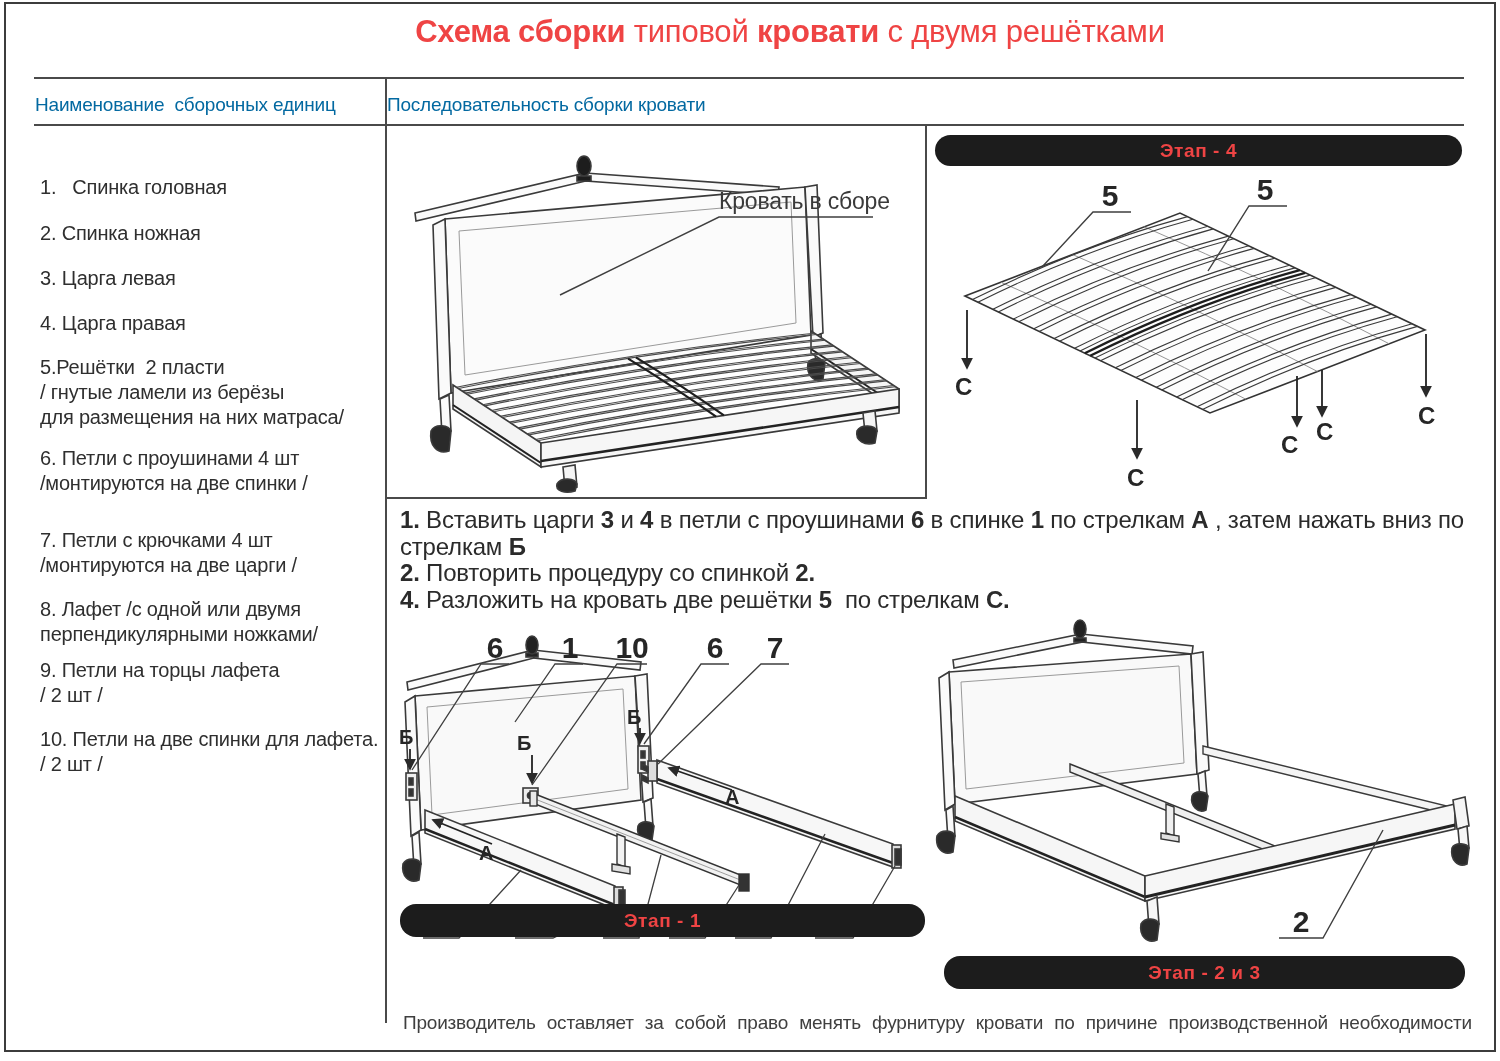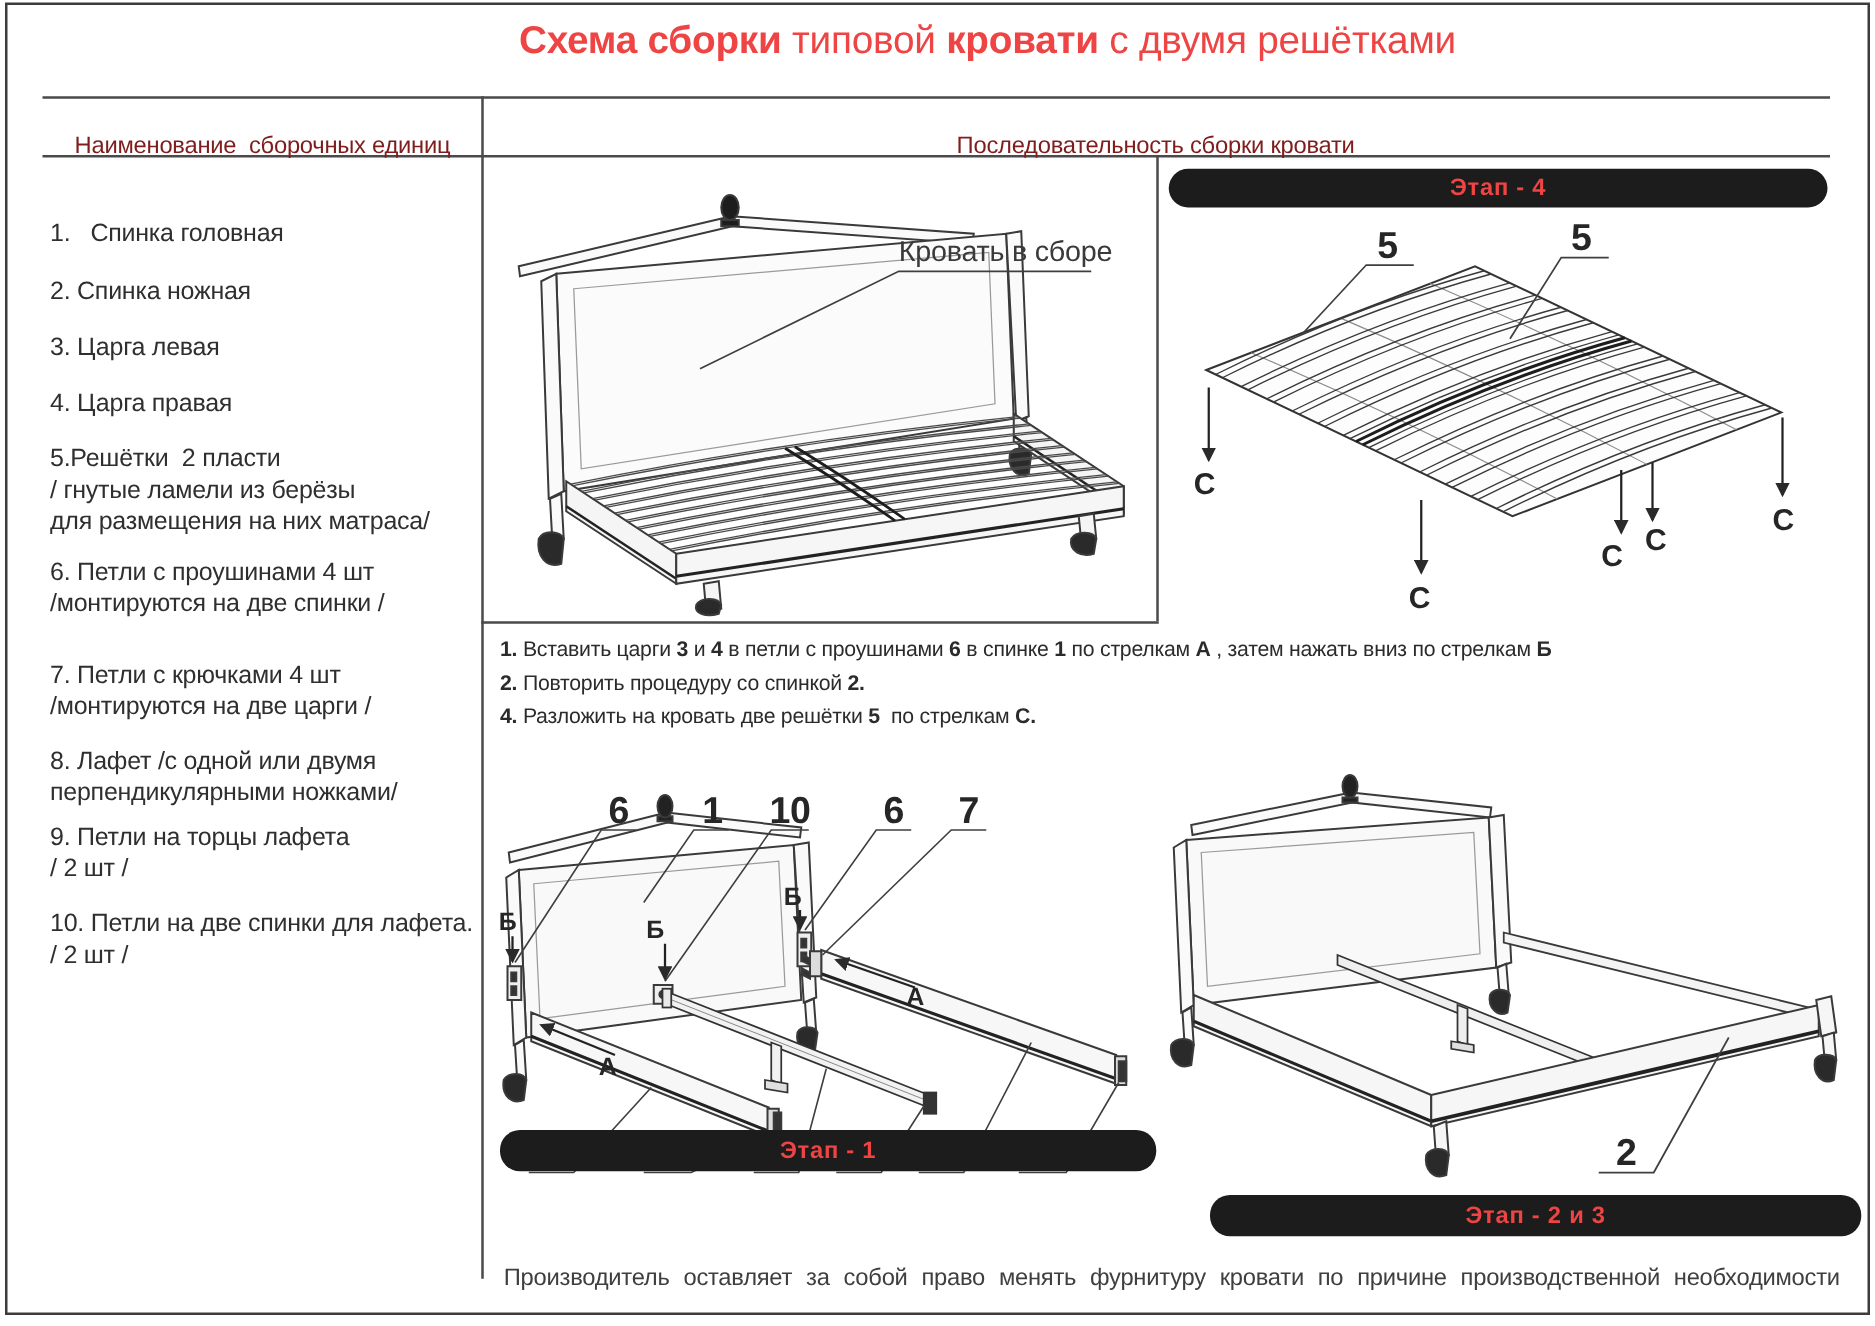--- a/index.html
+++ b/index.html
@@ -8,31 +8,31 @@
   .frame{position:absolute;left:4px;top:2px;width:1488px;height:1046px;border:2px solid #3c3c3c;}
   .title{position:absolute;left:100px;top:14px;width:1380px;text-align:center;font-size:31px;
          color:#ef4444;white-space:pre-wrap;}
   .title b{font-weight:bold;}
   .hr{position:absolute;left:34px;width:1430px;border-top:2px solid #4a4a4a;height:0;}
   .hr1{top:77px;} .hr2{top:124px;}
   .vl{position:absolute;border-left:2px solid #4a4a4a;width:0;}
   .vl-a{left:385px;top:77px;height:946px;}
   .vl-b{left:925px;top:124px;height:373px;}
   .hl-box{position:absolute;left:385px;top:497px;width:542px;border-top:2px solid #4a4a4a;height:0;}
-  .col-hdr{position:absolute;top:106px;font-size:19px;color:#7f1d1d;text-align:center;white-space:pre-wrap;}
+  .col-hdr{position:absolute;top:94px;font-size:19px;color:#0369a1;text-align:left;white-space:pre-wrap;}
   .col-hdr-left{left:35px;width:350px;}
   .col-hdr-right{left:387px;width:1075px;}
   .parts{position:absolute;left:40px;top:175px;width:345px;font-size:20px;line-height:25px;color:#2f2f2f;}
   .part-item{white-space:pre-wrap;}
   .pill{position:absolute;background:#1c1c1c;border-radius:16px;color:#ef4444;font-size:19px;font-weight:bold;
         text-align:center;letter-spacing:0.6px;display:flex;align-items:center;justify-content:center;}
   .pill-4{left:935px;top:135px;width:527px;height:31px;}
   .pill-1{left:400px;top:904px;width:525px;height:33px;}
-  .pill-23{left:968px;top:956px;width:521px;height:33px;}
-  .instr{position:absolute;left:400px;top:507px;width:1066px;font-size:17px;line-height:26.5px;color:#2b2b2b;}
+  .pill-23{left:944px;top:956px;width:521px;height:33px;}
+  .instr{position:absolute;left:400px;top:507px;width:1066px;font-size:24px;line-height:26.5px;color:#2b2b2b;}
   .instr-line{white-space:pre-wrap;}
   .footer{position:absolute;left:403px;top:1012px;width:1062px;font-size:19px;color:#3f3f3f;
           word-spacing:6px;white-space:nowrap;}
   svg.diagram{position:absolute;}
   svg text{font-family:"Liberation Sans",sans-serif;fill:#262626;}
   svg text.num{font-size:30px;font-weight:bold;}
   svg text.letter{font-size:20px;font-weight:bold;}
   svg text.cletter{font-size:24px;font-weight:bold;}
   svg text.caption{font-size:23px;font-weight:normal;fill:#3a3a3a;}
 </style>

